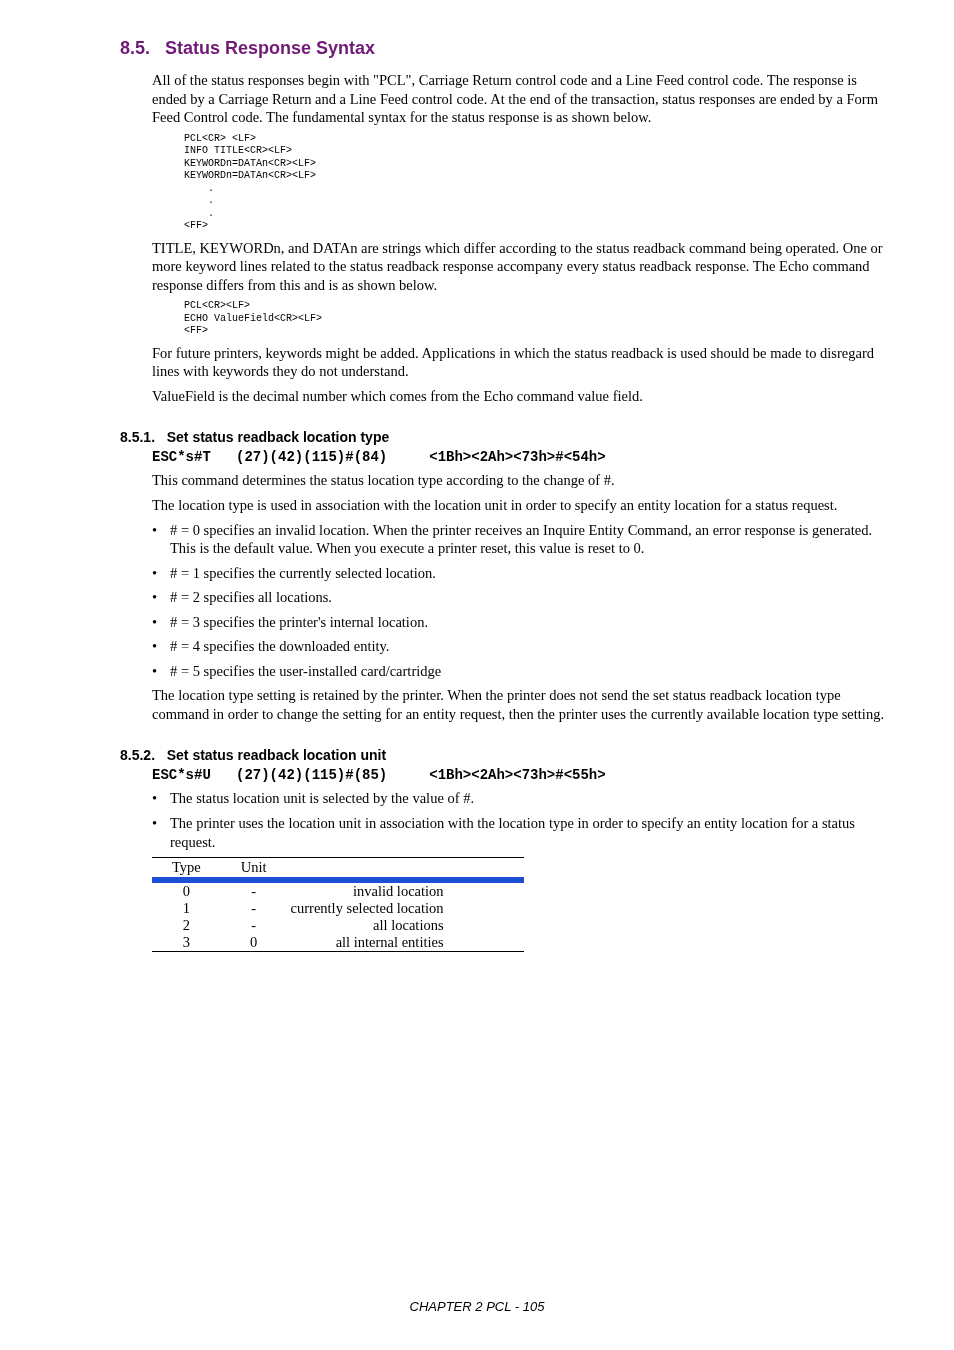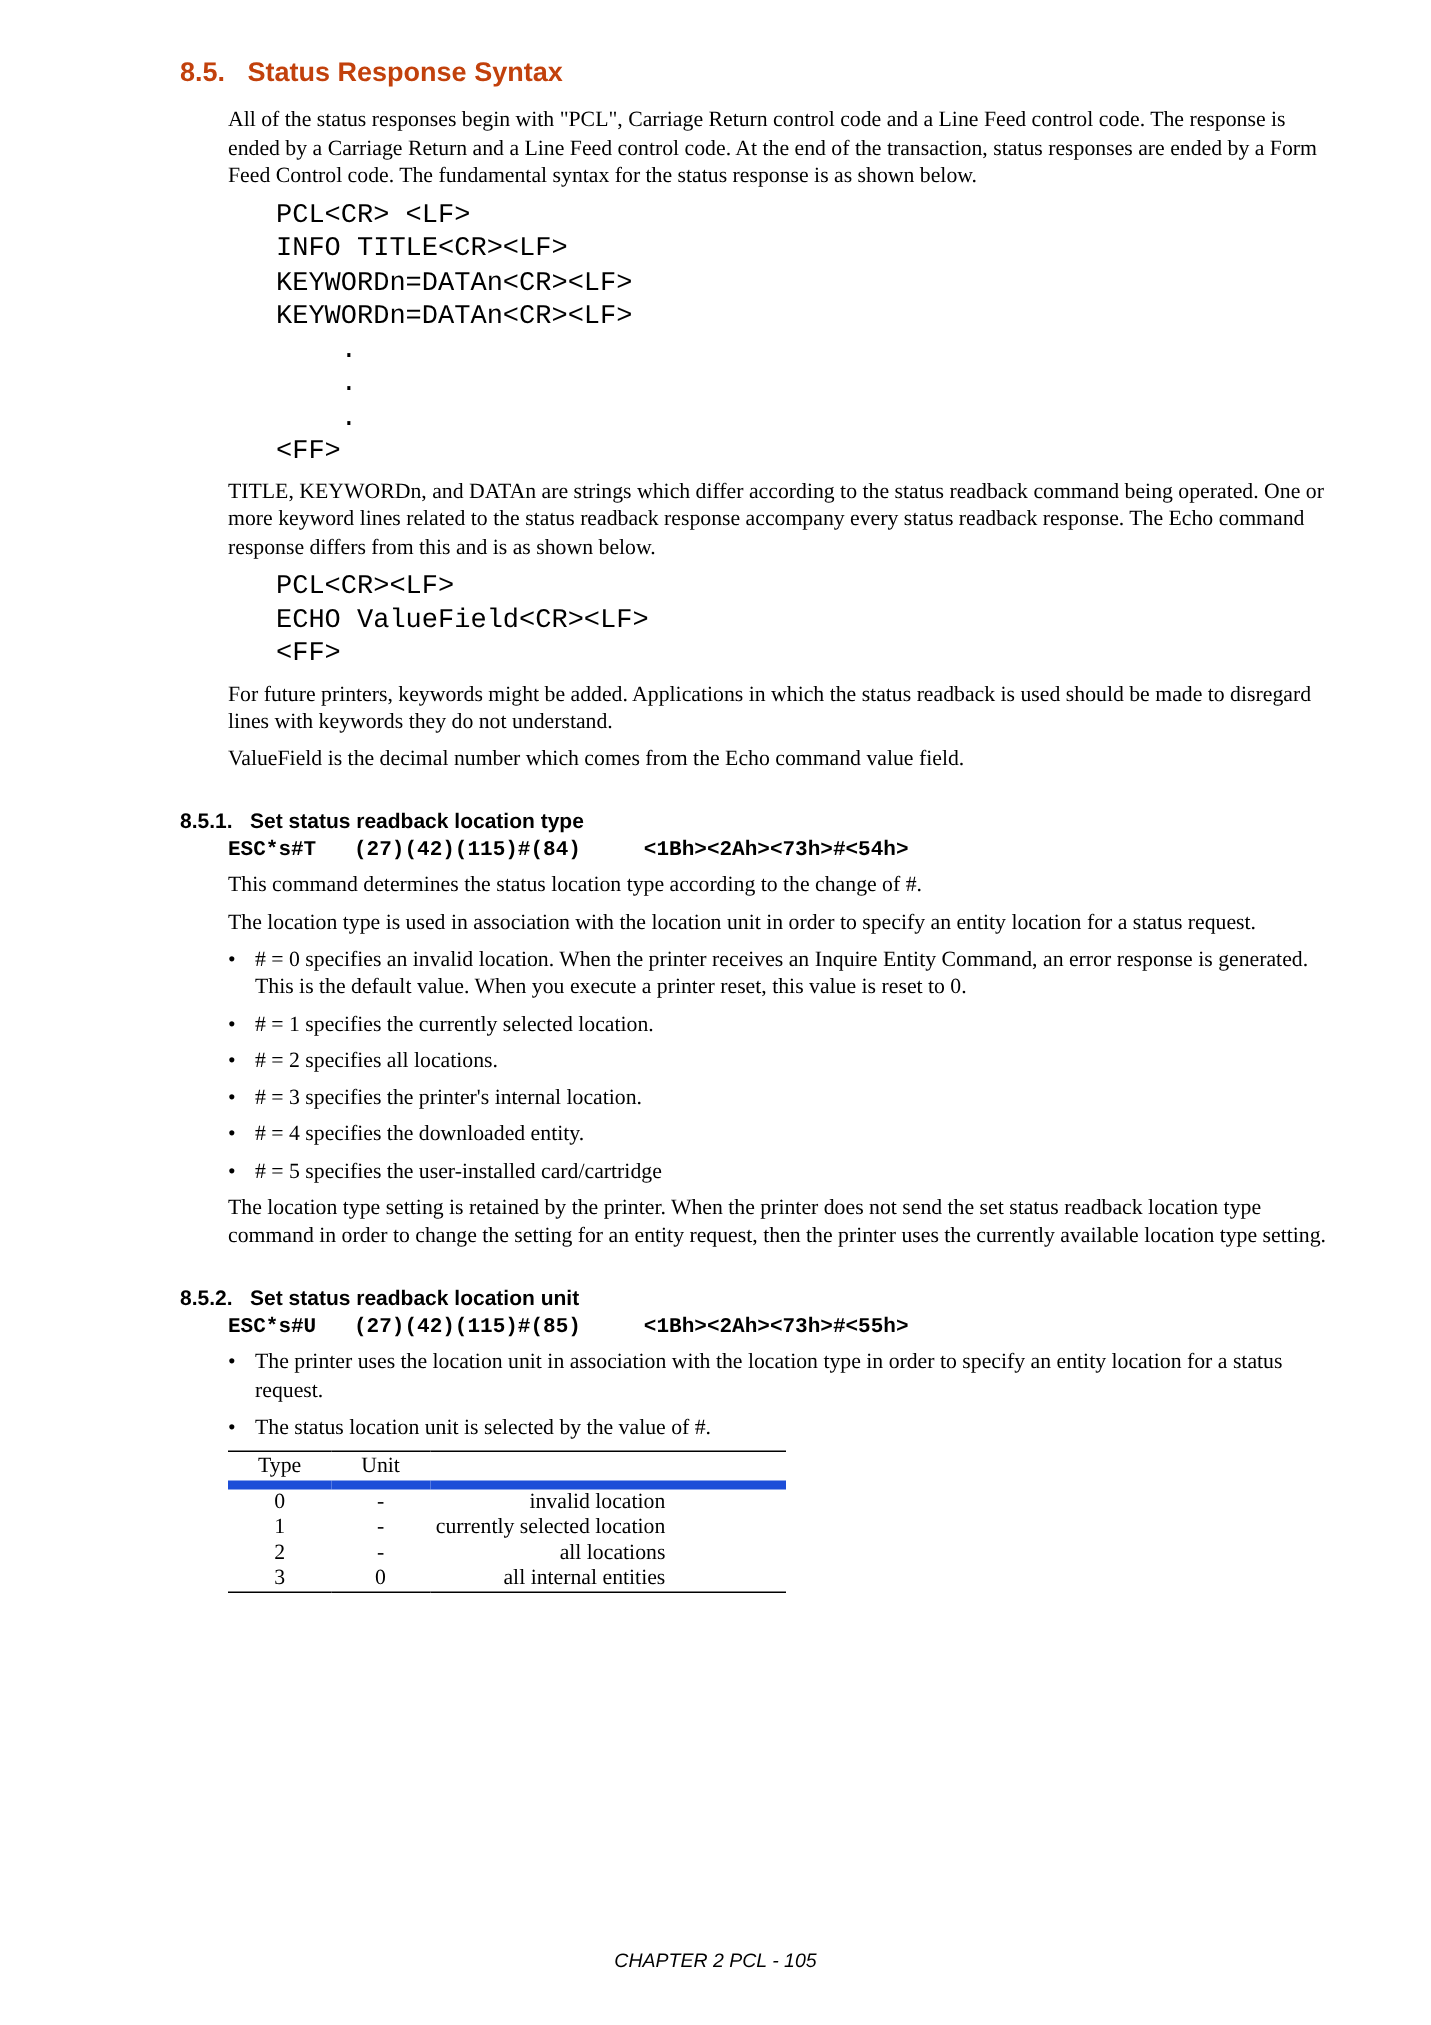--- a/index.html
+++ b/index.html
@@ -11,40 +11,40 @@
     width: 954px;
     height: 1350px;
     box-sizing: border-box;
     position: relative;
   }
   .page {
     padding: 30px 60px 0 120px;
     box-sizing: border-box;
   }
   .h2 {
-    color: #c2410c;
+    color: #701a75;
     font-family: Arial, Helvetica, sans-serif;
     font-weight: bold;
     font-size: 18px;
     margin: 8px 0 12px 0;
   }
   .h3 {
     font-family: Arial, Helvetica, sans-serif;
     font-weight: bold;
     font-size: 14px;
     margin: 24px 0 4px 0;
   }
   .body-text {
     font-size: 14.5px;
     line-height: 1.28;
     margin: 0 0 6px 32px;
   }
   .code-block {
     font-family: "Courier New", Courier, monospace;
-    font-size: 18px;
+    font-size: 10px;
     white-space: pre;
     margin: 4px 0 6px 64px;
     line-height: 1.25;
   }
   .esc-line {
     font-family: "Courier New", Courier, monospace;
     font-weight: bold;
     font-size: 14px;
     margin: 2px 0 6px 32px;
     white-space: pre;
@@ -152,22 +152,22 @@
 
   <p class="body-text">The location type setting is retained by the printer. When the printer does not send the set status readback location type command in order to change the setting for an entity request, then the printer uses the currently available location type setting.</p>
 
   <div class="h3">
     <span>8.5.2.</span>&nbsp;&nbsp;&nbsp;<span>Set status readback location unit</span>
   </div>
 
   <div class="esc-line">ESC*s#U   (27)(42)(115)#(85)     &lt;1Bh&gt;&lt;2Ah&gt;&lt;73h&gt;#&lt;55h&gt;</div>
 
   <ul class="bullets">
+    <li>The status location unit is selected by the value of #.</li>
     <li>The printer uses the location unit in association with the location type in order to specify an entity location for a status request.</li>
-    <li>The status location unit is selected by the value of #.</li>
   </ul>
 
   <table class="tbl">
     <tbody>
         <tr>
       <th>Type</th>
       <th>Unit</th>
       <th class="desc"></th>
     </tr>
     <tr>

